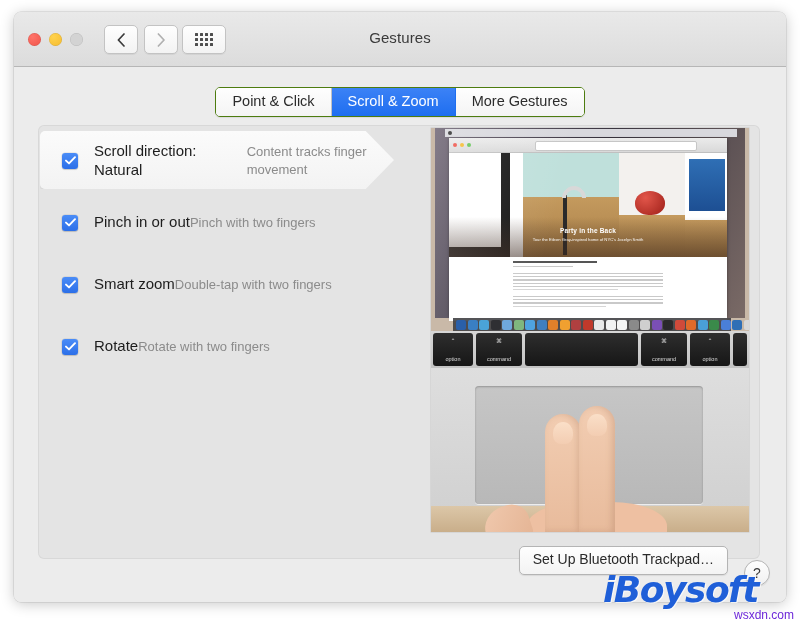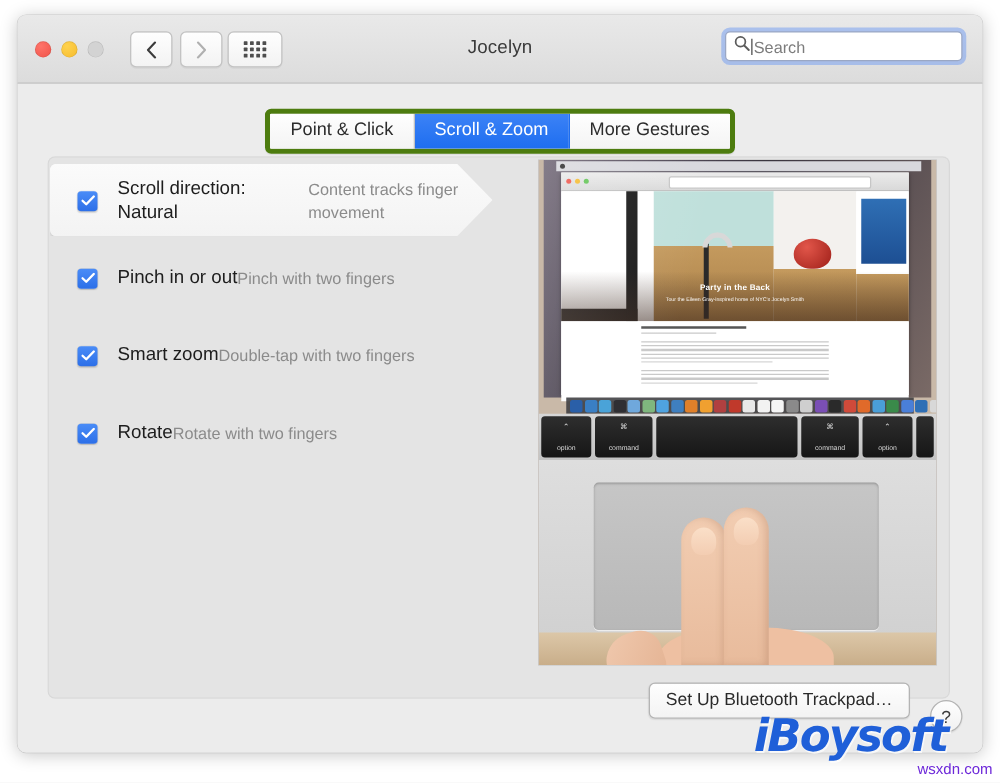--- a/index.html
+++ b/index.html
@@ -144,21 +144,21 @@
   
   #tabbar {
     position: absolute;
     top: 20px;
     left: 0; right: 0;
     display: flex;
     justify-content: center;
   }
   .tabs {
     display: flex;
-    border: 4px solid #4d7c0f;
+    border: 1px solid #4d7c0f;
     border-radius: 5px;
     overflow: hidden;
     box-shadow: 0 1px 1px rgba(0,0,0,0.07);
   }
   .tab {
     padding: 4px 16px 6px;
     font-size: 14.5px;
     color: #2c2c2c;
     background: linear-gradient(to bottom,#fefefe,#f4f4f4);
     border-right: 1px solid #c2c2c2;
@@ -476,32 +476,22 @@
           <i></i>
           <i></i>
           <i></i>
         <i></i>
           <i></i>
           <i></i>
           <i></i>
       </span>
     </div>
 
-    <div id="win-title">Jocelyn</div>
-
-    <div id="search-wrap">
-      <span class="mag">
-        <svg width="13" height="13" viewBox="0 0 13 13">
-          <circle cx="5.4" cy="5.4" r="3.9" fill="none" stroke="#5c5c5c" stroke-width="1.4"></circle>
-          <line x1="8.4" y1="8.4" x2="12" y2="12" stroke="#5c5c5c" stroke-width="1.5" stroke-linecap="round"></line>
-        </svg>
-      </span>
-      <span id="search-caret"></span>
-      <span id="search-ph">Search</span>
-    </div>
+    <div id="win-title">Gestures</div>
+
   </div>
 
   <div id="content">
 
     <div id="tabbar">
       <div class="tabs">
         <div class="tab">Point &amp; Click</div>
         <div class="tab active">Scroll &amp; Zoom</div>
         <div class="tab">More Gestures</div>
       </div>

